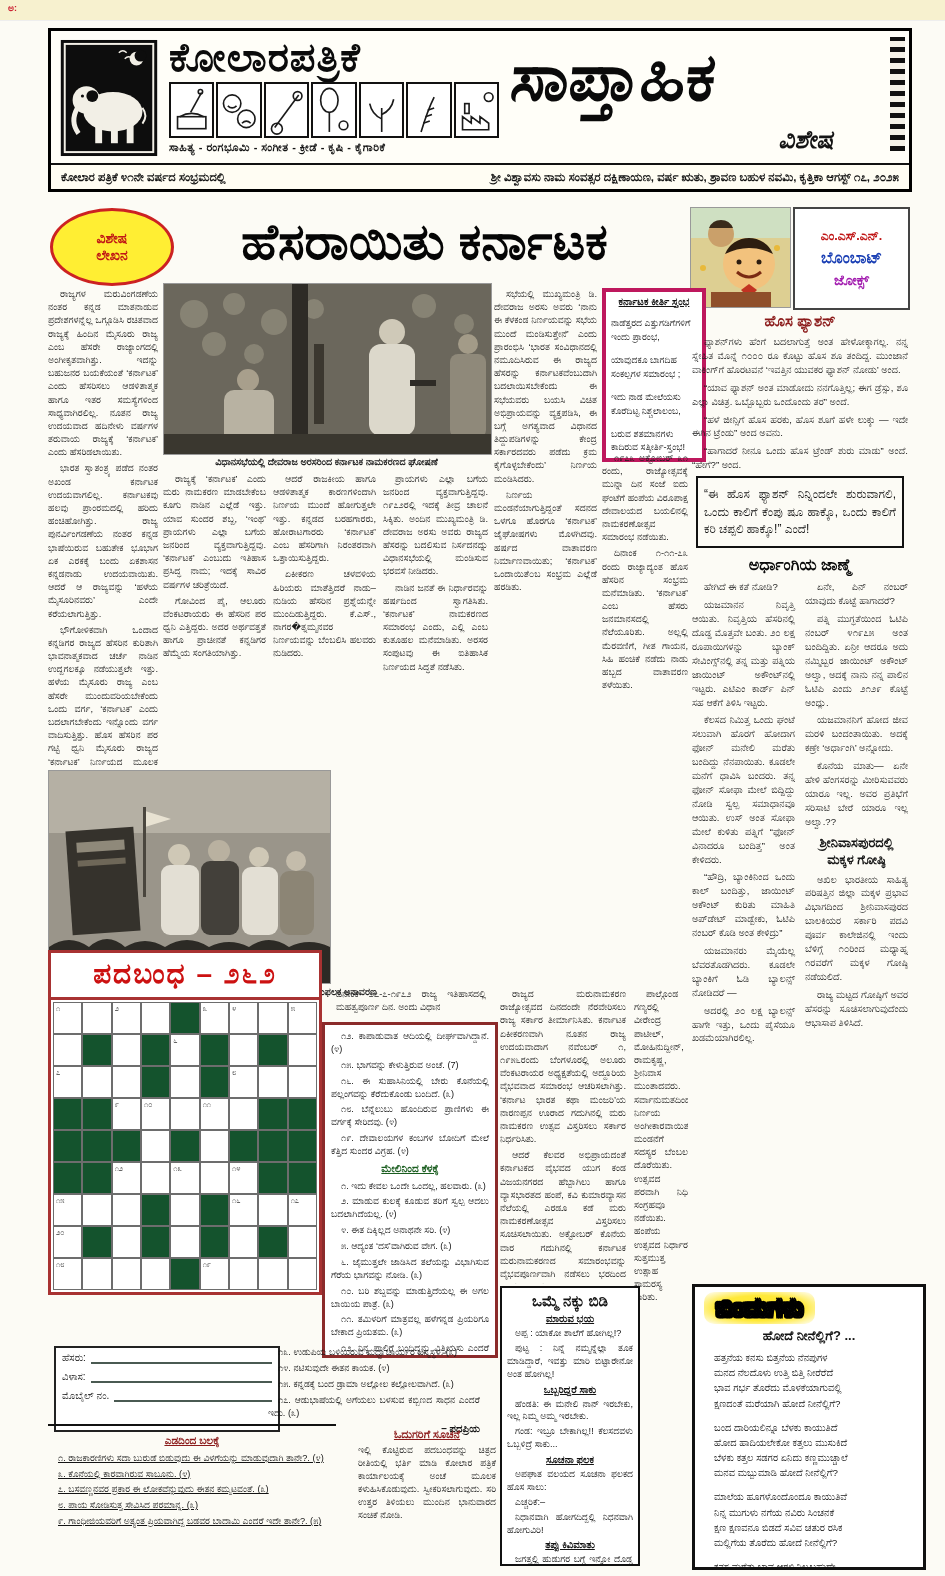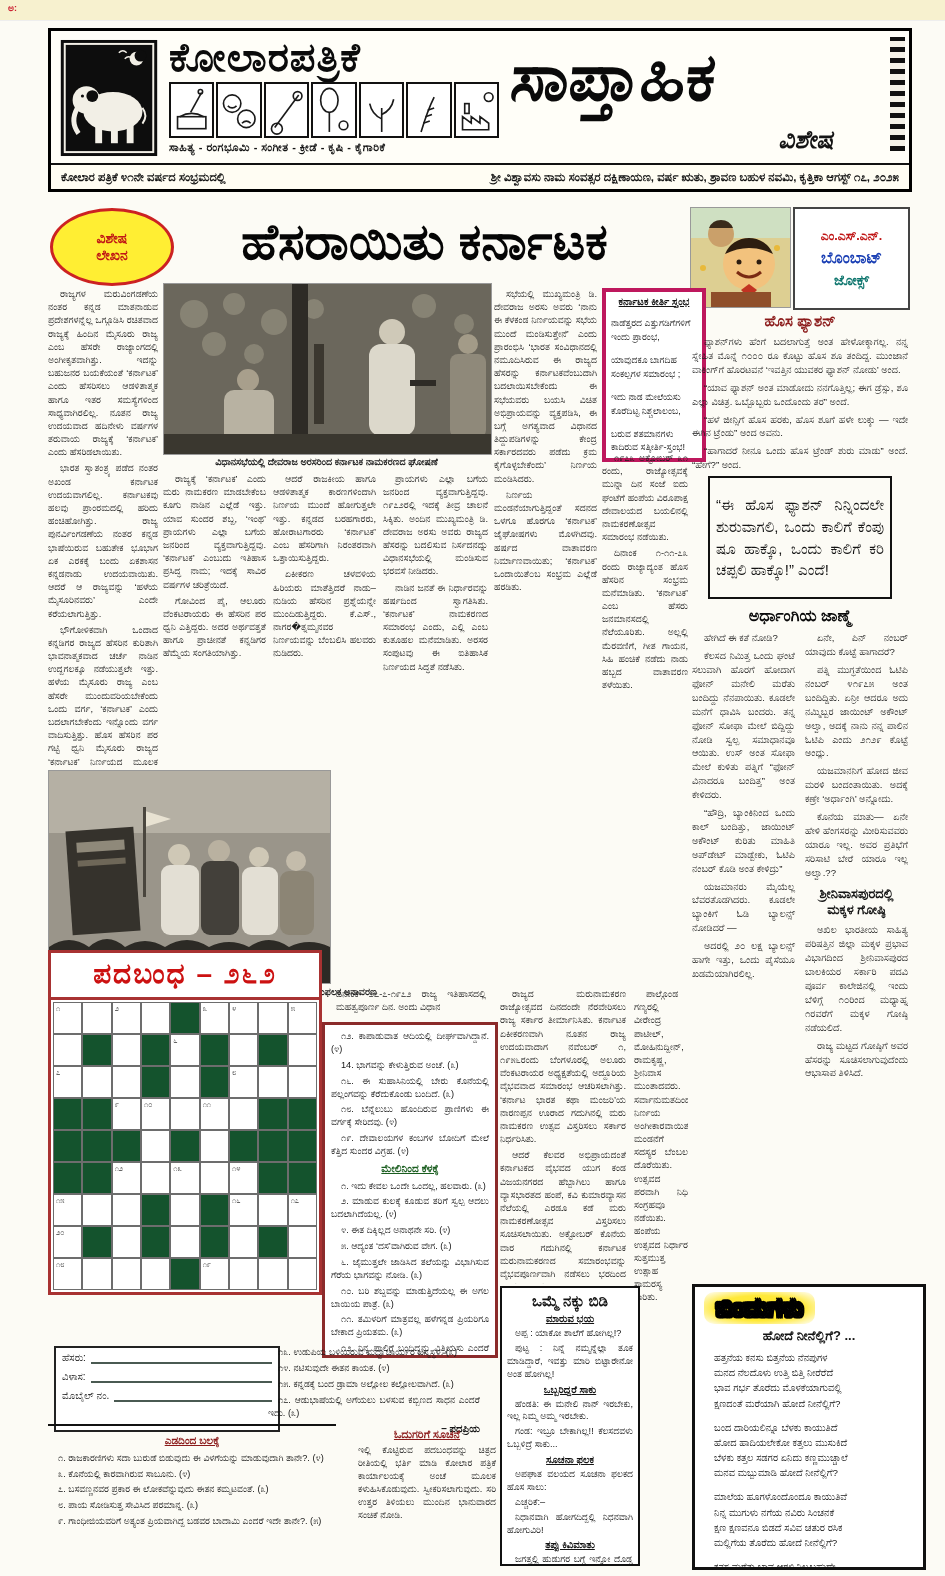--- a/index.html
+++ b/index.html
@@ -27,21 +27,21 @@
   
   .badge{left:50px;top:208px;width:118px;height:72px;background:#ffee33;border:3px solid #cc2222;border-radius:50%;
       display:flex;flex-direction:column;justify-content:center;align-items:center;color:#c01616;font-weight:800;font-size:14px;line-height:1.25;}
   .headline{left:172px;top:202px;width:505px;height:80px;display:flex;align-items:center;justify-content:center;
       font-size:50px;font-weight:900;color:#050505;letter-spacing:0px;white-space:nowrap;}
   .cartoon{left:690px;top:207px;width:99px;height:99px;border:1px solid #888;}
   .jokesbox{left:793px;top:207px;width:113px;height:99px;border:2px solid #444;background:#fff;
       display:flex;flex-direction:column;justify-content:center;align-items:center;gap:5px;}
   .jb1{color:#c01616;font-weight:800;font-size:12.5px;}
   .jb2{color:#1a3fb4;font-weight:800;font-size:16px;}
-  .jb3{color:#0f766e;font-weight:800;font-size:14px;}
+  .jb3{color:#a21caf;font-weight:800;font-size:14px;}
   
   .bt{font-size:9.3px;line-height:1.42;text-align:justify;color:#1b1b1b;overflow:hidden;}
   .bt p{margin:0 0 3px 0;text-indent:12px;}
   .rt{font-size:9.6px;line-height:1.45;text-align:justify;color:#1b1b1b;}
   .rt p{margin:0 0 4px 0;text-indent:12px;}
   .caption{font-size:9.5px;font-weight:700;text-align:center;color:#222;}
   .photo{border:1px solid #999;overflow:hidden;}
   
   .colA{left:48px;top:288px;width:110px;height:480px;}
   .photo1{left:163px;top:283px;width:327px;height:170px;}
@@ -76,39 +76,39 @@
   .sig{text-align:right;font-weight:700;font-size:10px;margin-top:2px;}
   .coupon{left:54px;top:1346px;width:210px;height:74px;border:2.5px solid #222;background:#fff;padding:4px 6px;font-size:10px;}
   .frow{display:flex;align-items:flex-end;margin-bottom:7px;gap:5px;}
   .fline{flex:1;border-bottom:2px solid #4a5a52;height:10px;}
   .acrosssec{left:48px;top:1424px;width:288px;height:142px;}
   .noticebox{left:346px;top:1428px;width:138px;height:136px;overflow:hidden;margin-left:12px;}
   .notice-h{color:#8b1a1a;font-weight:800;text-decoration:underline;text-align:center;font-size:11px;margin-bottom:3px;}
   
   .rightcol{left:692px;top:310px;width:216px;height:972px;overflow:hidden;}
   .sec-h-red{color:#8b1a1a;font-weight:800;font-size:15px;text-align:center;margin:2px 0 5px;}
-  .punch{border:2px solid #111;padding:16px 6px;font-size:15px;line-height:1.45;margin:4px 16px 8px;text-align:justify;}
+  .punch{border:2px solid #111;padding:8px 6px;font-size:12px;line-height:1.45;margin:4px 4px 8px;text-align:justify;}
   .sec-h-big{color:#0a0a0a;font-weight:800;font-size:16px;text-align:center;margin:4px 0 6px;}
   .twocol{display:flex;gap:10px;}
   .twocol>div{width:103px;}
   .sub-h{font-weight:800;font-size:13px;text-align:center;line-height:1.3;margin:6px 0 4px;}
   
   .bindu{left:692px;top:1284px;width:210px;height:270px;border:3px solid #111;background:#fff;padding:5px 9px;overflow:hidden;}
   .bindu-title{display:inline-block;font-size:25px;font-weight:900;color:#fff;padding:1px 12px;
       -webkit-text-stroke:1.5px #000;
       text-shadow:-2px 0 #000,2px 0 #000,0 -2px #000,0 2px #000,-2px -2px #000,2px 2px #000,-2px 2px #000,2px -2px #000,0 0 8px #ffe600;
       background:radial-gradient(ellipse at center,#ffe93d 55%,rgba(255,233,61,0) 100%);border-radius:10px;}
   .poem-title{font-weight:800;font-size:13px;text-align:center;margin:4px 0 6px;}
   .stanza{font-size:9.8px;line-height:1.55;margin:0 0 9px 10px;}
   
   .omme{left:500px;top:1286px;width:126px;height:270px;border:2.5px solid #111;background:#fff;padding:3px 5px;overflow:hidden;}
   .omme-title{font-weight:900;font-size:15px;text-align:center;margin:1px 0 3px;}
   .joke-h{font-weight:800;font-size:10px;text-align:center;text-decoration:underline;margin:3px 0 2px;}
   .omme p{margin:0 0 2px 0;font-size:9.2px;line-height:1.4;text-align:justify;text-indent:8px;}
-  .hr-black{border-top:2.5px solid #111;}
+  .hr-black{border-top:2.5px solid #111;text-decoration:underline;}
 </style>
 </head>
 <body>
 
 <div id="page">
 
   <div class="abs topstrip">
     <span class="topmark">ಅ:</span>
   </div>
 
@@ -330,20 +330,21 @@
         <p>ಫ್ಯಾಶನ್‌ಗಳು ಹೆಂಗೆ ಬದಲಾಗುತ್ತೆ ಅಂತ ಹೇಳೋಕ್ಕಾಗಲ್ಲ. ನನ್ನ ಸ್ನೇಹಿತ ಮೊನ್ನೆ ೧೦೦೦ ರೂ ಕೊಟ್ಟು ಹೊಸ ಶೂ ತಂದಿದ್ದ. ಮುಂಜಾನೆ ವಾಕಿಂಗ್‌ಗೆ ಹೊರಟವನೆ ‘ಇವತ್ತಿನ ಯುವಕರ ಫ್ಯಾಶನ್ ನೋಡು’ ಅಂದ.</p>
         <p>“ಯಾವ ಫ್ಯಾಶನ್ ಅಂತ ಮಾಡೋದು ನನಗೊತ್ತಿಲ್ಲ; ಈಗ ಡ್ರೆಸ್ಸು, ಶೂ ಎಲ್ಲಾ ವಿಚಿತ್ರ. ಒಬ್ಬೊಬ್ಬರು ಒಂದೊಂದು ತರ” ಅಂದೆ.</p>
         <p>“ಹಳೆ ಜೀನ್ಸಿಗೆ ಹೊಸ ಹರಕು, ಹೊಸ ಶೂಗೆ ಹಳೇ ಲುಕ್ಕು — ಇದೇ ಈಗಿನ ಟ್ರೆಂಡು” ಅಂದ ಅವನು.</p>
         <p>“ಹಾಗಾದರೆ ನೀನೂ ಒಂದು ಹೊಸ ಟ್ರೆಂಡ್ ಶುರು ಮಾಡು” ಅಂದೆ. “ಹೇಗೆ?” ಅಂದ.</p>
       </div>
     <div class="punch">“ಈ ಹೊಸ ಫ್ಯಾಶನ್ ನಿನ್ನಿಂದಲೇ ಶುರುವಾಗಲಿ, ಒಂದು ಕಾಲಿಗೆ ಕೆಂಪು ಷೂ ಹಾಕ್ಕೊ, ಒಂದು ಕಾಲಿಗೆ ಕರಿ ಚಪ್ಪಲಿ ಹಾಕ್ಕೊ!” ಎಂದೆ!</div>
     <div class="sec-h-big">ಅರ್ಧಾಂಗಿಯ ಜಾಣ್ಮೆ</div>
     <div class="twocol">
       <div class="rt">
           <p>ಹೇಗಿದೆ ಈ ಕತೆ ನೋಡಿ?</p>
+          <p>ಯಜಮಾನನ ನಿವೃತ್ತಿ ಆಯಿತು. ನಿವೃತ್ತಿಯ ಹೆಸರಿನಲ್ಲಿ ದೊಡ್ಡ ಮೊತ್ತವೇ ಬಂತು. ೨೦ ಲಕ್ಷ ರೂಪಾಯಿಗಳನ್ನು ಬ್ಯಾಂಕ್ ಸೇವಿಂಗ್ಸ್‌ನಲ್ಲಿ ತನ್ನ ಮತ್ತು ಪತ್ನಿಯ ಜಾಯಿಂಟ್ ಅಕೌಂಟ್‌ನಲ್ಲಿ ಇಟ್ಟರು. ಎಟಿಎಂ ಕಾರ್ಡ್ ಪಿನ್ ಸಹ ಆಕೆಗೆ ತಿಳಿಸಿ ಇಟ್ಟರು.</p>
           <p>ಕೆಲಸದ ನಿಮಿತ್ತ ಒಂದು ಘಂಟೆ ಸಲುವಾಗಿ ಹೊರಗೆ ಹೋದಾಗ ಫೋನ್ ಮನೇಲಿ ಮರೆತು ಬಂದಿದ್ದು ನೆನಪಾಯಿತು. ಕೂಡಲೇ ಮನೆಗೆ ಧಾವಿಸಿ ಬಂದರು. ತನ್ನ ಫೋನ್ ಸೋಫಾ ಮೇಲೆ ಬಿದ್ದಿದ್ದು ನೋಡಿ ಸ್ವಲ್ಪ ಸಮಾಧಾನವೂ ಆಯಿತು. ಉಸ್ ಅಂತ ಸೋಫಾ ಮೇಲೆ ಕುಳಿತು ಪತ್ನಿಗೆ “ಫೋನ್ ವಿನಾದರೂ ಬಂದಿತ್ತ” ಅಂತ ಕೇಳಿದರು.</p>
           <p>“ಹೌದ್ರಿ, ಬ್ಯಾಂಕಿನಿಂದ ಒಂದು ಕಾಲ್ ಬಂದಿತ್ತು, ಜಾಯಿಂಟ್ ಅಕೌಂಟ್ ಕುರಿತು ಮಾಹಿತಿ ಅಪ್‌ಡೇಟ್ ಮಾಡ್ಬೇಕು, ಓಟಿಪಿ ನಂಬರ್ ಕೊಡಿ ಅಂತ ಕೇಳಿದ್ರು”</p>
           <p>ಯಜಮಾನರು ಮೈಯೆಲ್ಲ ಬೆವರತೊಡಗಿದರು. ಕೂಡಲೇ ಬ್ಯಾಂಕಿಗೆ ಓಡಿ ಬ್ಯಾಲನ್ಸ್ ನೋಡಿದರೆ —</p>
           <p>ಅದರಲ್ಲಿ ೨೦ ಲಕ್ಷ ಬ್ಯಾಲನ್ಸ್ ಹಾಗೇ ಇತ್ತು, ಒಂದು ಪೈಸೆಯೂ ಖಡಮೆಯಾಗಿರಲಿಲ್ಲ.</p>
         </div>
       <div>
         <div class="rt">
             <p>ಏನೇ, ಪಿನ್ ನಂಬರ್ ಯಾವುದು ಕೊಟ್ಟೆ ಹಾಗಾದರೆ?</p>
             <p>ಪತ್ನಿ ಮುಗ್ಧತೆಯಿಂದ ಓಟಿಪಿ ನಂಬರ್ ೪೧೯೭೫ ಅಂತ ಬಂದಿದ್ದಿತು. ಏನ್ರೀ ಆದರೂ ಅದು ನಮ್ಮಿಬ್ಬರ ಜಾಯಿಂಟ್ ಅಕೌಂಟ್ ಅಲ್ವಾ, ಅದಕ್ಕೆ ನಾನು ನನ್ನ ಪಾಲಿನ ಓಟಿಪಿ ಎಂದು ೨೧೨೯ ಕೊಟ್ಟೆ ಅಂದ್ಲು.</p>
             <p>ಯಜಮಾನನಿಗೆ ಹೋದ ಜೀವ ಮರಳಿ ಬಂದಂತಾಯಿತು. ಅದಕ್ಕೆ ಕಣ್ರೇ ‘ಅರ್ಧಾಂಗಿ’ ಅನ್ನೋದು.</p>
@@ -491,21 +492,21 @@
         <div class="cell">
           <span class="num">೧೯</span>
         </div>
         <div class="cell"></div>
         <div class="cell"></div>
         <div class="cell"></div>
       </div>
   </div>
 
   <div class="abs cluebox clues">
-    <span><p>೧೨. ಕಾಪಾಡುವಾತ ಆದಿಯಲ್ಲಿ ದೀರ್ಘವಾಗಿದ್ದಾನೆ. (೪)</p><p>14. ಭಾಗವನ್ನು ಕೇಳುತ್ತಿರುವ ಅಂಚೆ. (೩)</p><p>೧೬. ಈ ಸುಹಾಸಿನಿಯಲ್ಲಿ ಬೇರು ಕೊನೆಯಲ್ಲಿ ಪಲ್ಲಂಗವನ್ನು ಕೆರೆದುಕೊಂಡು ಬಂದಿದೆ. (೩)</p><p>೧೮. ಬೆನ್ನೆಲುಬು ಹೊಂದಿರುವ ಪ್ರಾಣಿಗಳು ಈ ವರ್ಗಕ್ಕೆ ಸೇರಿದವು. (೪)</p><p>೧೯. ದೇವಾಲಯಗಳ ಕಂಬಗಳ ಬೋದಿಗೆ ಮೇಲೆ ಕೆತ್ತಿದ ಸುಂದರ ವಿಗ್ರಹ. (೪)</p></span>
+    <span><p>೧೨. ಕಾಪಾಡುವಾತ ಆದಿಯಲ್ಲಿ ದೀರ್ಘವಾಗಿದ್ದಾನೆ. (೪)</p><p>೧೫. ಭಾಗವನ್ನು ಕೇಳುತ್ತಿರುವ ಅಂಚೆ. (7)</p><p>೧೬. ಈ ಸುಹಾಸಿನಿಯಲ್ಲಿ ಬೇರು ಕೊನೆಯಲ್ಲಿ ಪಲ್ಲಂಗವನ್ನು ಕೆರೆದುಕೊಂಡು ಬಂದಿದೆ. (೩)</p><p>೧೮. ಬೆನ್ನೆಲುಬು ಹೊಂದಿರುವ ಪ್ರಾಣಿಗಳು ಈ ವರ್ಗಕ್ಕೆ ಸೇರಿದವು. (೪)</p><p>೧೯. ದೇವಾಲಯಗಳ ಕಂಬಗಳ ಬೋದಿಗೆ ಮೇಲೆ ಕೆತ್ತಿದ ಸುಂದರ ವಿಗ್ರಹ. (೪)</p></span>
     <div class="clue-head downh">ಮೇಲಿನಿಂದ ಕೆಳಕ್ಕೆ</div>
     <span><p>೧. ಇದು ಕೇವಲ ಒಂದೇ ಒಂದಲ್ಲ, ಹಲವಾರು. (೩)</p><p>೨. ಮಾಡುವ ಕುಲಕ್ಕೆ ಕೂಡುವ ತರಿಗೆ ಸ್ವಲ್ಪ ಆದಲು ಬದಲಾಗಿದೆಯಲ್ಲ. (೪)</p><p>೪. ಈತ ದಿಕ್ಕಿಲ್ಲದ ಅನಾಥನೇ ಸರಿ. (೪)</p><p>೫. ಆದ್ಯಂತ ‘ದಸ’ವಾಗಿರುವ ವೇಗ. (೩)</p><p>೬. ಜೈಮುತ್ತಲೇ ಜಾಡಿಸಿದ ತಲೆಯನ್ನು ವಿಭಾಗಿಸುವ ಗೆರೆಯ ಭಾಗವನ್ನು ನೋಡಿ. (೩)</p><p>೧೦. ಬರಿ ಶಬ್ದವನ್ನು ಮಾಡುತ್ತಿದೆಯಲ್ಲ ಈ ಅಗಲ ಬಾಯಿಯ ಪಾತ್ರೆ. (೩)</p><p>೧೧. ತಮಿಳರಿಗೆ ಮಾತ್ರವಲ್ಲ ಹಳೆಗನ್ನಡ ಪ್ರಿಯರಿಗೂ ಬೇಕಾದ ಪ್ರಿಯತಮ. (೩)</p><p>೧೨. ನಿನ್ನ ಪಾಲಿಗೆ ಬಂದಿದ್ದನ್ನು ವಿತ್ತಿಯಸು ಎಂದರೆ ಸೋಮಾರಿಯಾಗು ಎನ್ನುವುದೇ?. (೪)</p></span>
   </div>
 
   <div class="abs coupon">
     <div class="frow">
         <span>ಹೆಸರು:</span>
         <span class="fline"></span>
       </div>
     <div class="frow">

